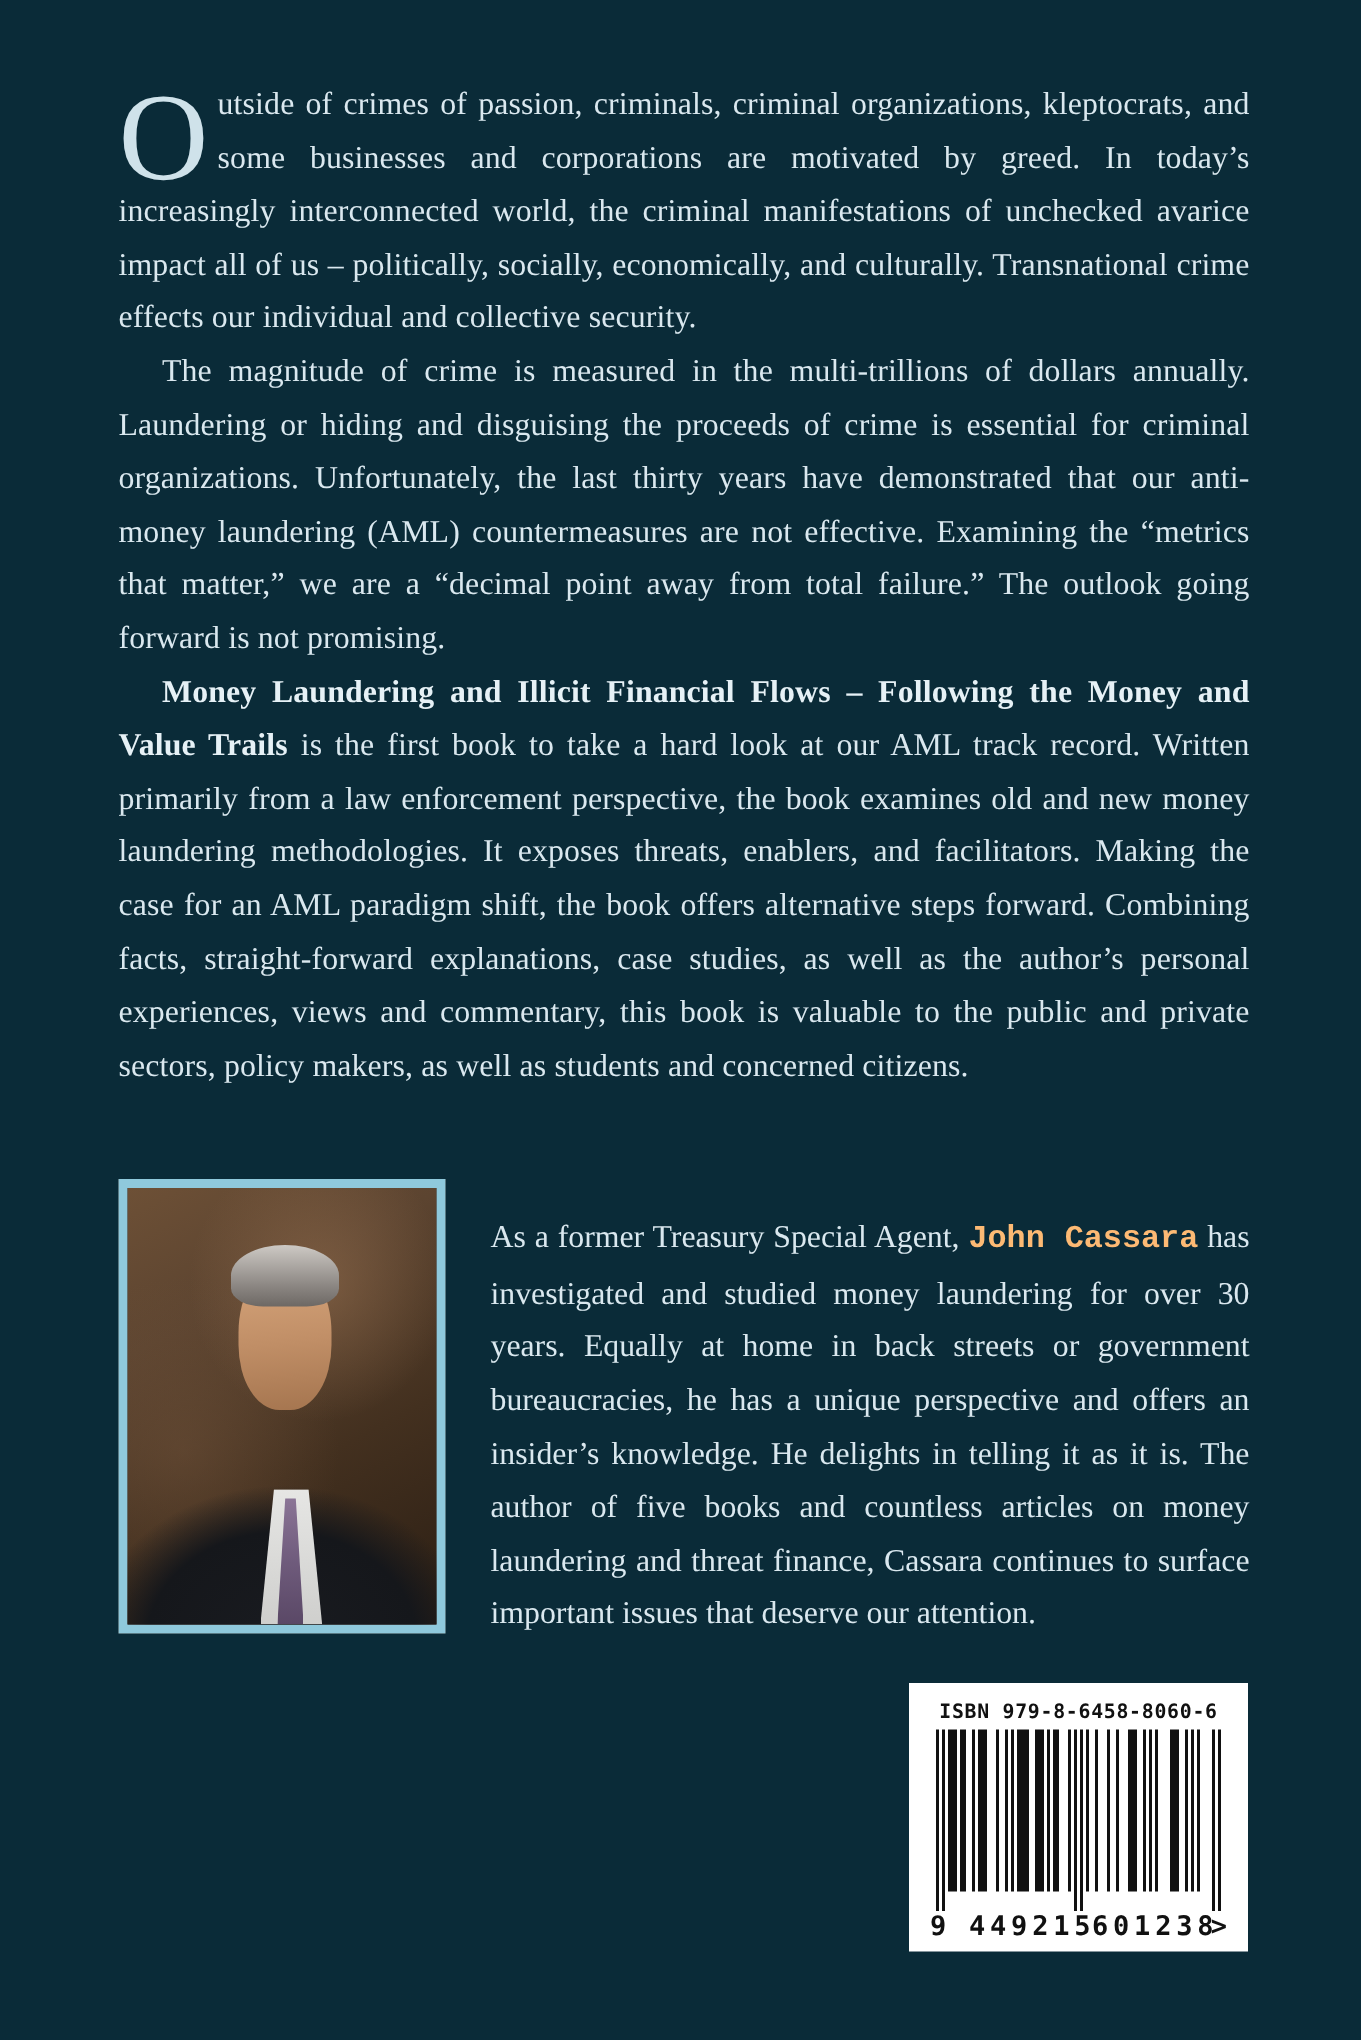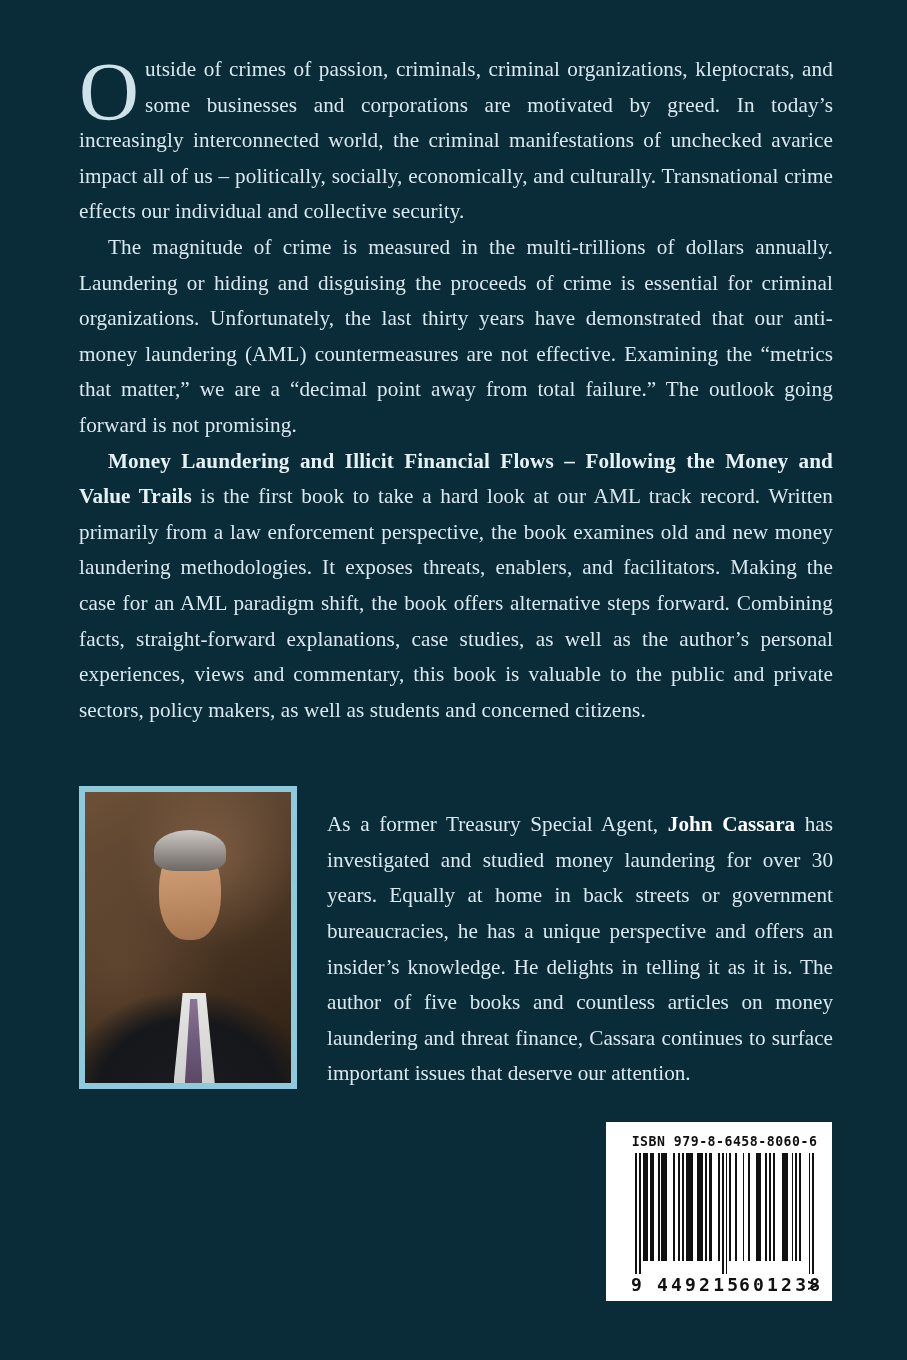--- a/index.html
+++ b/index.html
@@ -47,21 +47,21 @@
     line-height: 62px;
     padding: 6px 6px 0 0;
     margin-top: 2px;
     color: #cfe2ea;
     font-family: "Liberation Serif", "DejaVu Serif", serif;
     font-weight: 400;
   }
   #para-1 .first-run { }
 
   .booktitle { font-weight: bold; color: #e6f1f6; }
-  .authorname { font-weight: bold; color: #ffffff; }
+  .authorname { font-weight: bold; color: #fdba74; font-family: Liberation Mono, monospace; }
 
   
   #author-block {
     position: absolute;
     left: 79px;
     top: 786px;
     width: 754px;
   }
   #author-photo-frame {
     float: left;
@@ -140,21 +140,21 @@
 
   
   #isbn-box {
     position: absolute;
     left: 606px;
     top: 1122px;
     width: 226px;
     height: 179px;
     background: #ffffff;
     box-sizing: border-box;
-    padding: 12px 12px 8px 23px;
+    padding: 12px 12px 8px 12px;
   }
   #isbn-text {
     font-family: "DejaVu Sans Mono", "Liberation Mono", monospace;
     font-size: 13.2px;
     font-weight: bold;
     letter-spacing: .5px;
     color: #111;
     text-align: center;
     line-height: 16px;
     white-space: nowrap;

